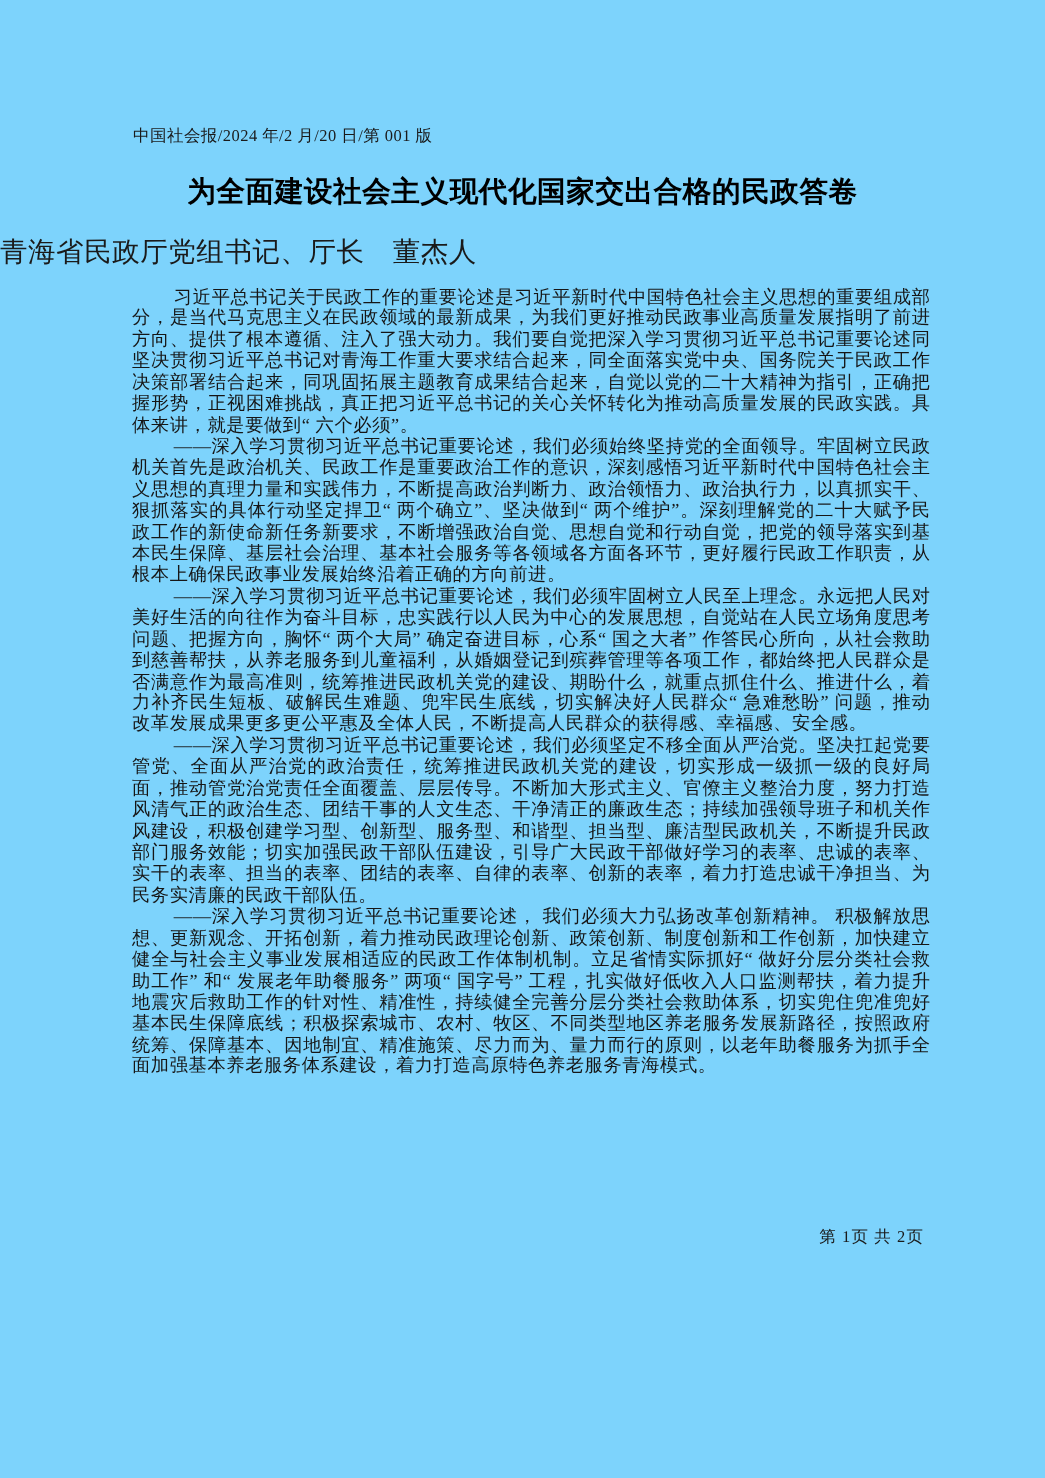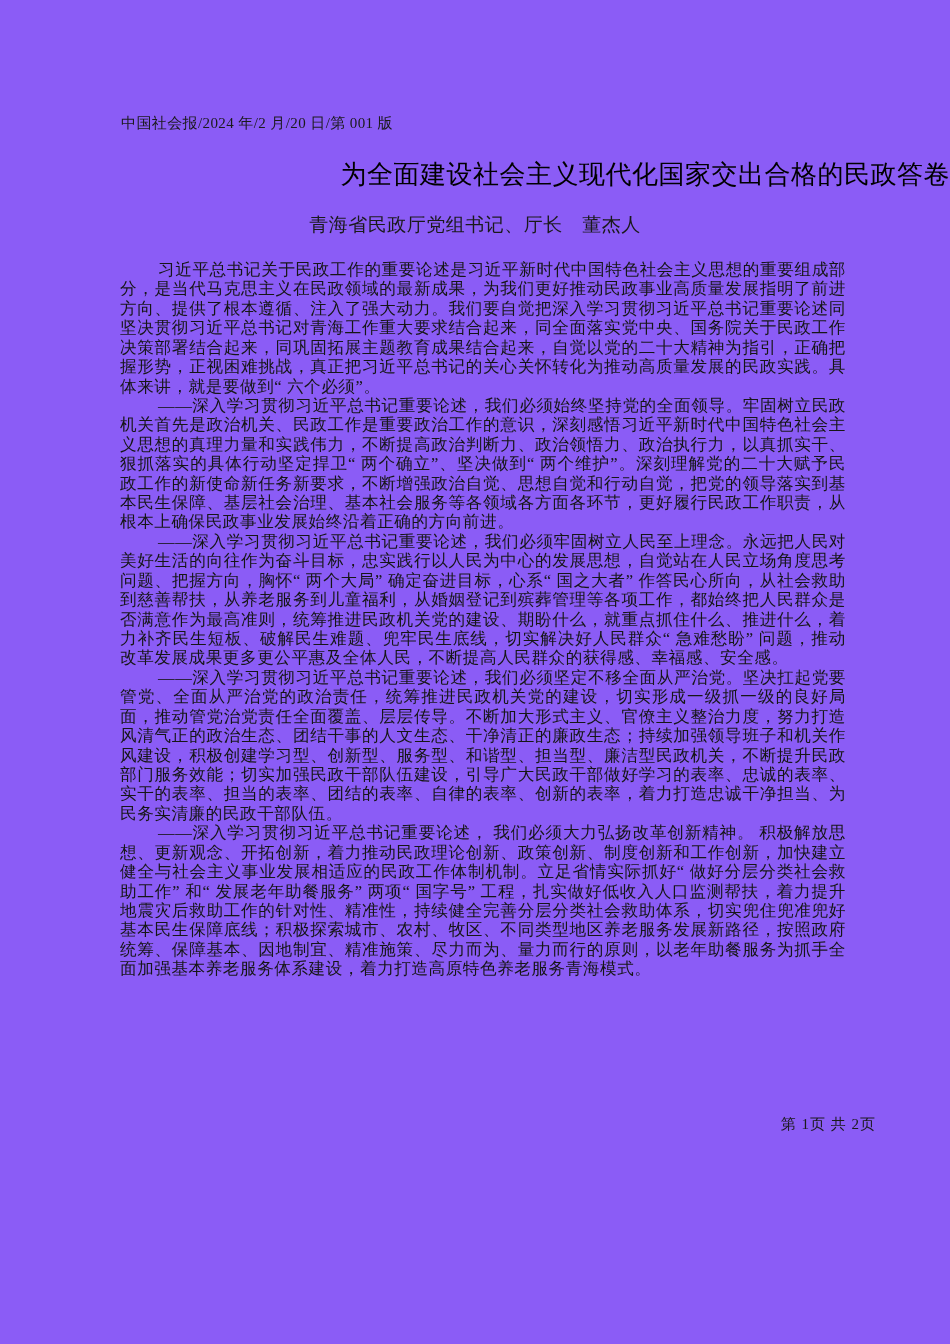--- a/index.html
+++ b/index.html
@@ -2,56 +2,56 @@
 <html><head>
 <meta charset="utf-8">
 <style>
   * { margin: 0; padding: 0; box-sizing: border-box; }
   html, body { background: #ffffff; }
 
   .page {
     position: relative;
     width: 950px;
     height: 1344px;
-    background: #8b5cf6;
+    background: #7dd3fc;
     font-family: "Liberation Serif", "DejaVu Serif", serif;
     color: #141414;
     overflow: hidden;
   }
 
   .pub-header {
     position: absolute;
     top: 114px;
     left: 121px;
     font-size: 15px;
     letter-spacing: 0.4px;
     color: #1a1a1a;
     white-space: pre;
   }
 
   .article-title {
     position: absolute;
     top: 157px;
     left: 0;
     width: 100%;
-    text-align: right;
+    text-align: center;
     font-family: "Liberation Sans", "DejaVu Sans", sans-serif;
     font-size: 26px;
-    font-weight: 400;
+    font-weight: 700;
     letter-spacing: 0.5px;
     color: #000000;
   }
 
   .article-byline {
     position: absolute;
     top: 212px;
     left: 0;
     width: 100%;
-    text-align: center;
-    font-size: 19px;
+    text-align: left;
+    font-size: 25px;
     letter-spacing: 0.5px;
     color: #1a1a1a;
     white-space: pre;
   }
 
   .article-body {
     position: absolute;
     top: 260px;
     left: 120px;
     width: 726px;
@@ -65,21 +65,21 @@
   .article-body p {
     margin: 0;
     text-indent: 38px;
   }
 
   .page-footer {
     position: absolute;
     top: 1115px;
     left: 0;
     width: 100%;
-    padding-right: 74px;
+    padding-right: 110px;
     text-align: right;
     font-size: 15px;
     letter-spacing: 1px;
     color: #1a1a1a;
     white-space: pre;
   }
 </style>
 </head>
 <body>
 

